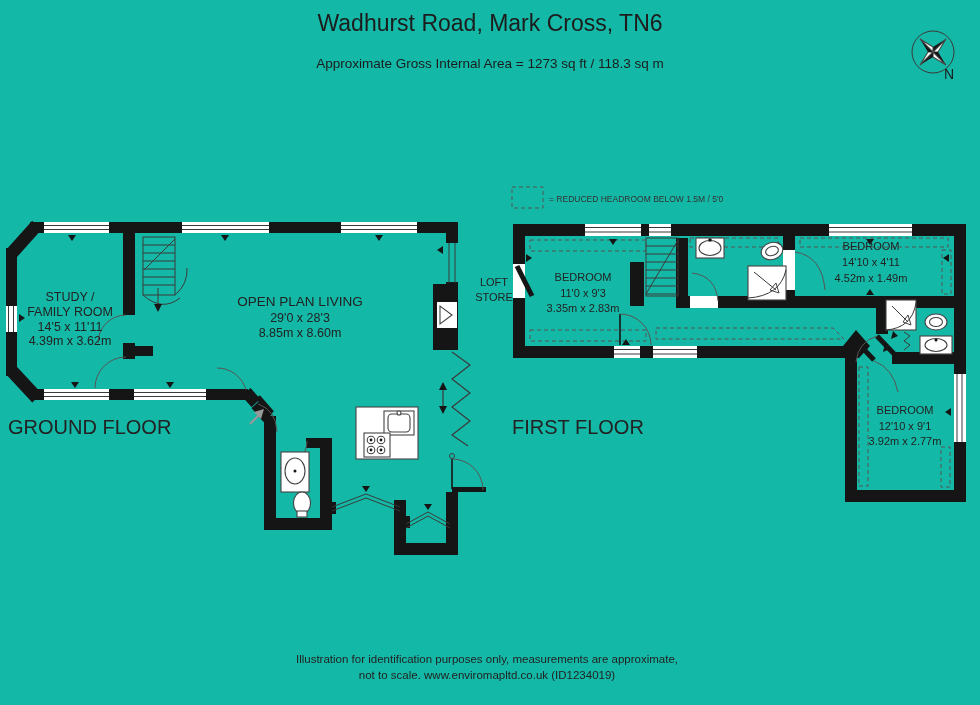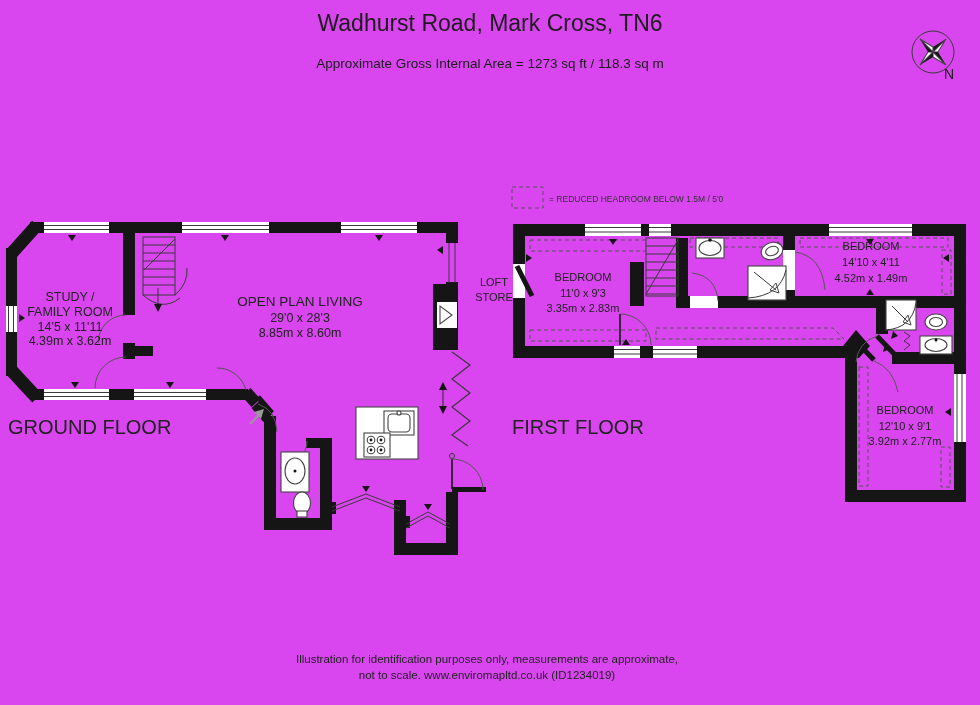--- a/index.html
+++ b/index.html
@@ -1,16 +1,16 @@
 <!DOCTYPE html>
 <html><head>
 <meta charset="utf-8">
 <style>
   html,body{margin:0;padding:0;background:#ffffff;}
-  .stage{width:980px;height:705px;position:relative;background:#d946ef;font-family:"Liberation Sans",sans-serif;}
+  .stage{width:980px;height:705px;position:relative;background:#14b8a6;font-family:"Liberation Sans",sans-serif;}
   svg{display:block}
   
   .w{fill:#151515;stroke:none}
   .t{fill:none;stroke:#3a3a3a;stroke-width:1}
   .tt{fill:none;stroke:#3a3a3a;stroke-width:1.2}
   .cap{stroke:#151515;stroke-width:2}
   .leaf{stroke:#151515;stroke-width:5;fill:none}
   .leaf2{stroke:#151515;stroke-width:1.6;fill:none}
   .arc{fill:none;stroke:#555;stroke-width:1}
   .dash{fill:none;stroke:#555;stroke-width:1;stroke-dasharray:4 3}

